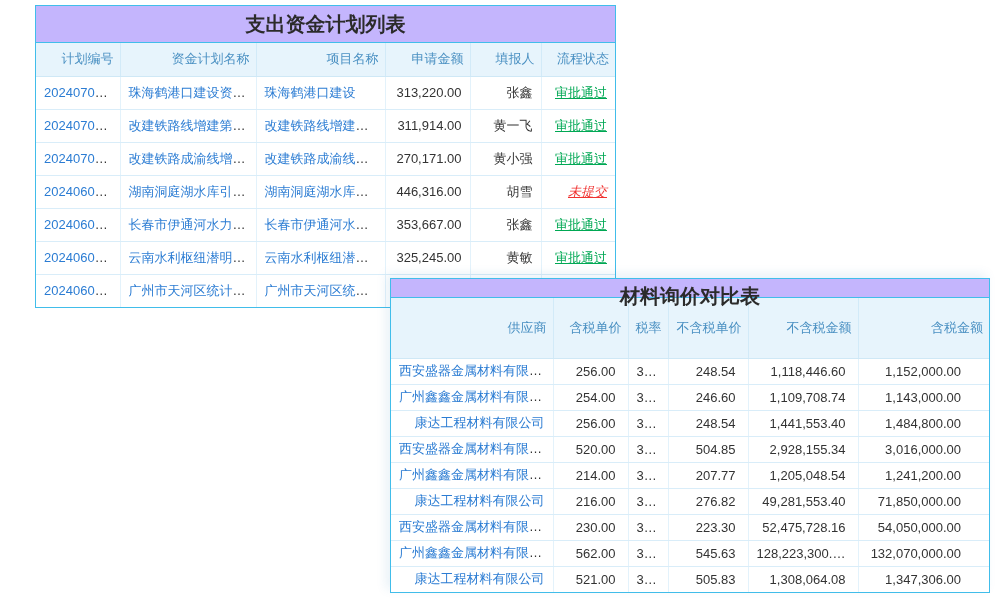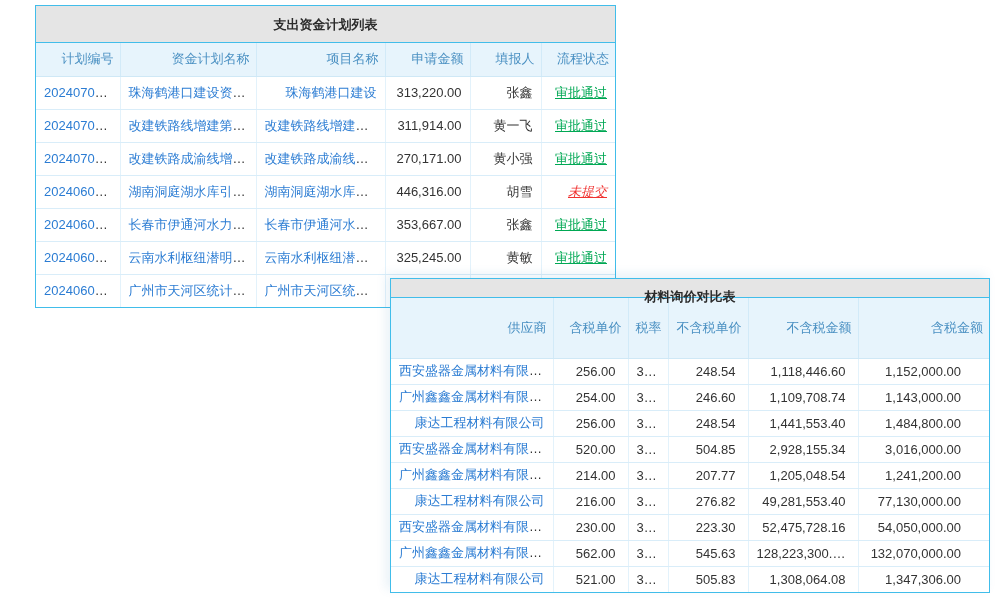--- a/index.html
+++ b/index.html
@@ -13,23 +13,23 @@
   .panel {
     position: absolute;
     background: #ffffff;
     border: 1px solid #41bdea;
   }
   #panel1 { left: 35px; top: 5px; width: 581px; }
   #panel2 { left: 390px; top: 278px; width: 600px; box-shadow: -4px -4px 10px rgba(30,120,180,0.10); }
   .panel-title {
     height: 37px; line-height: 37px;
     text-align: center;
-    font-size: 13px; font-weight: bold; color: #2b2b2b;
+    font-size: 20px; font-weight: bold; color: #2b2b2b;
     border-bottom: 1px solid #41bdea;
-    background: #e5e5e5;
+    background: #c4b5fd;
   }
   #panel2 .panel-title { height: 19px; line-height: 35px; }
   table { width: 100%; border-collapse: collapse; table-layout: fixed; font-size: 13px; }
   th {
     background: #e7f4fc; color: #4a90c2;
     font-weight: normal;
     padding: 0 6px;
     border-right: 1px solid #d2eaf8;
     border-bottom: 1px solid #cfe8f6;
     vertical-align: middle;
@@ -41,21 +41,21 @@
     padding: 0 8px;
     border-right: 1px solid #e3f2fb;
     border-bottom: 1px solid #d9edf9;
     color: #333333;
     overflow: hidden; white-space: nowrap; text-overflow: ellipsis;
     vertical-align: middle;
   }
   #panel1 td { height: 33px; }
   #panel2 td { height: 26px; }
   tbody tr:last-child td { border-bottom: none; }
-  .al { text-align: right; }
+  .al { text-align: left; }
   .ac { text-align: right; }
   .ar { text-align: right; }
   .pr12 { padding-right: 12px; }
   .pr28 { padding-right: 28px; }
   .link { color: #2b7cd3; cursor: pointer; }
   .st-approved { color: #00a854; text-decoration: underline; cursor: pointer; }
   .st-unsubmitted { color: #f0312f; text-decoration: underline; cursor: pointer; font-style: italic; }
   .st-hidden { }
 </style>
 </head>
@@ -217,21 +217,21 @@
     <td class="ar pr12">1,205,048.54</td>
     <td class="ar pr28">1,241,200.00</td>
   </tr>
 
   <tr>
     <td class="ar"><span class="link">康达工程材料有限公司</span></td>
     <td class="ar pr12">216.00</td>
     <td class="ar">3.00</td>
     <td class="ar pr12">276.82</td>
     <td class="ar pr12">49,281,553.40</td>
-    <td class="ar pr28">77,130,000.00</td>
+    <td class="ar pr28">71,850,000.00</td>
   </tr>
 
   <tr>
     <td class="ar"><span class="link">西安盛器金属材料有限公司</span></td>
     <td class="ar pr12">230.00</td>
     <td class="ar">3.00</td>
     <td class="ar pr12">223.30</td>
     <td class="ar pr12">52,475,728.16</td>
     <td class="ar pr28">54,050,000.00</td>
   </tr>

